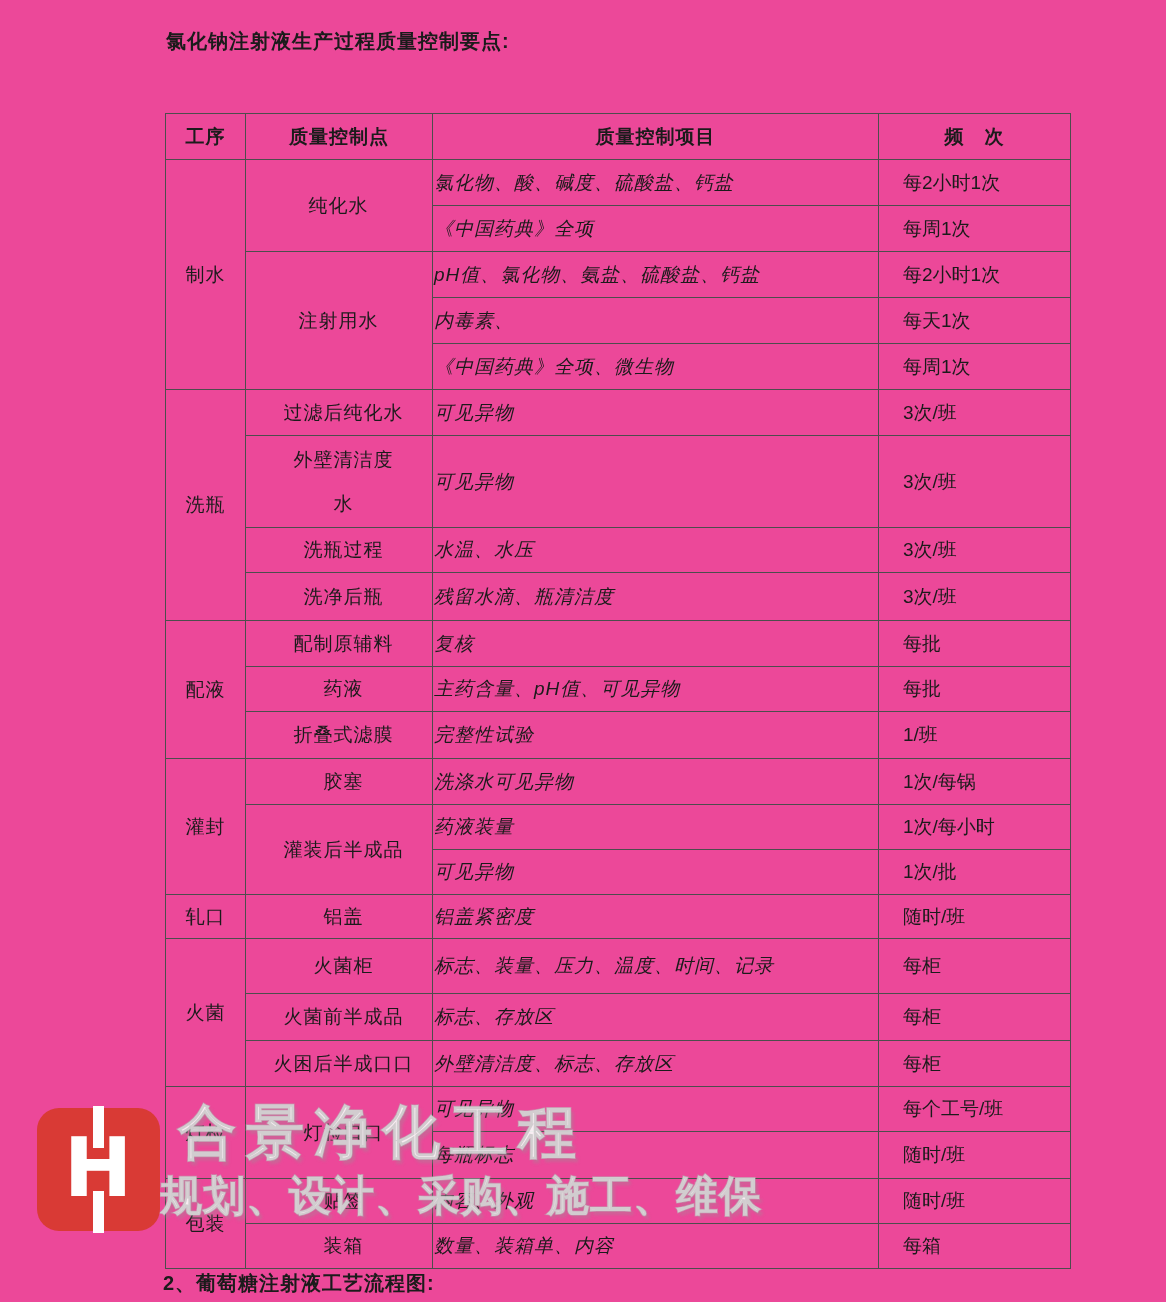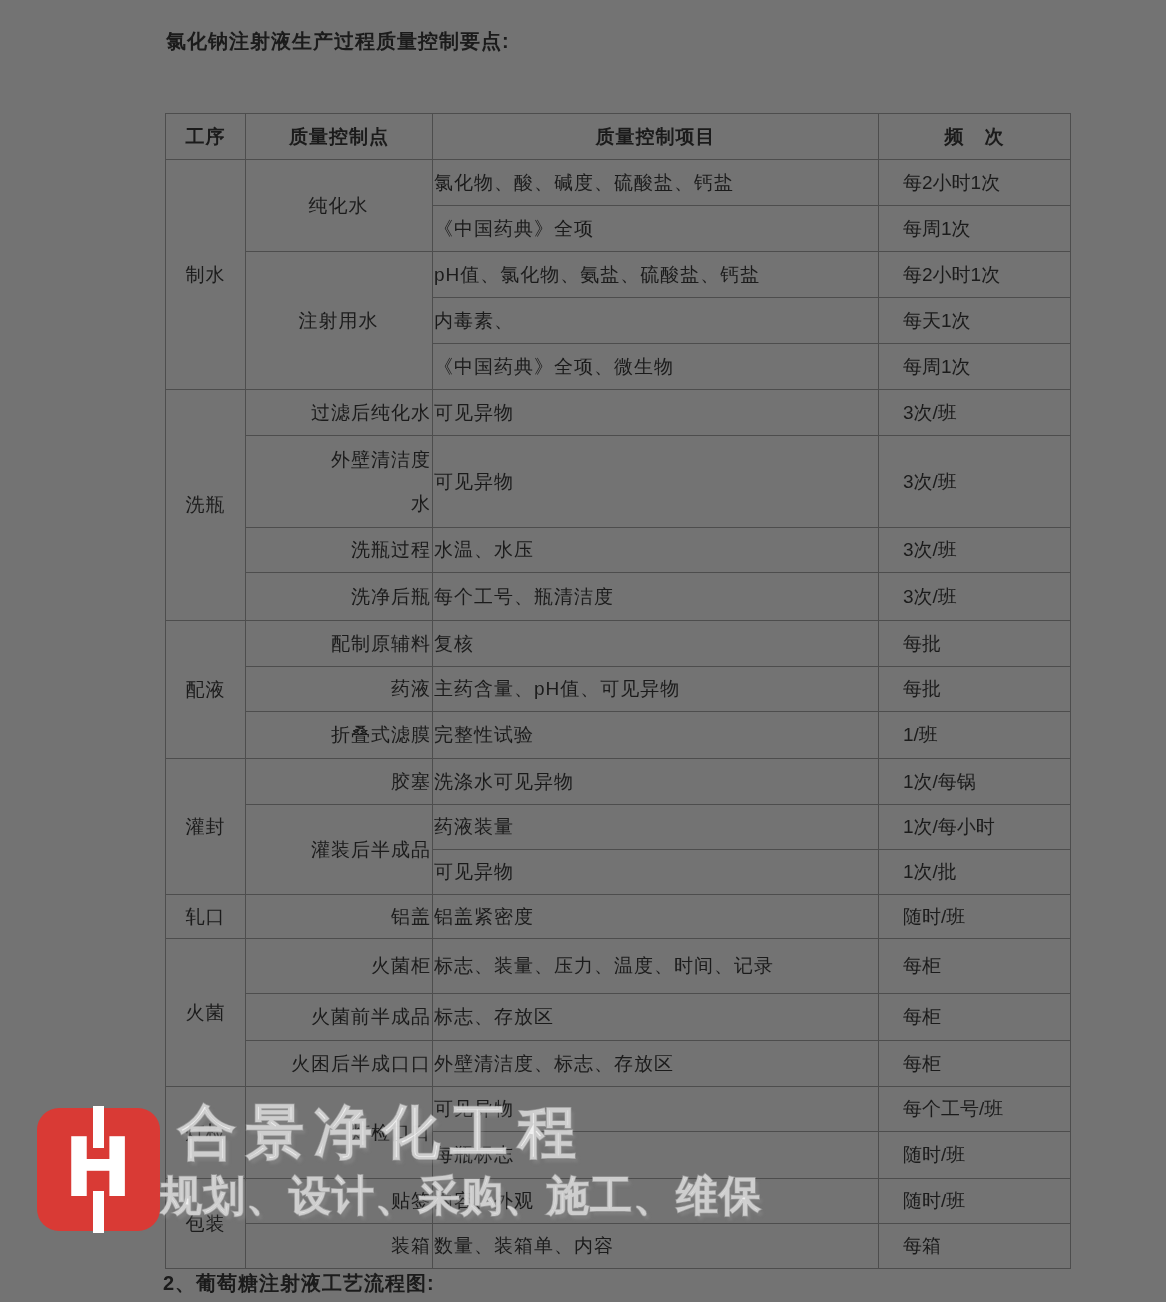--- a/index.html
+++ b/index.html
@@ -1,37 +1,37 @@
 <!DOCTYPE html>
 <html><head>
 <meta charset="utf-8">
 <style>
   html,body { margin:0; padding:0; background:#ffffff; }
   .canvas {
-    position:relative; width:1166px; height:1302px; background:#737373;
+    position:relative; width:1166px; height:1302px; background:#ec4899;
     font-family:"Liberation Sans","DejaVu Sans",sans-serif; color:#1b1b1b;
     overflow:hidden;
   }
   .doc-title {
     position:absolute; left:166px; top:28px;
     font-size:20px; font-weight:600; letter-spacing:1px; white-space:nowrap;
   }
   table.qc {
     position:absolute; left:165px; top:113px; width:905px;
     border-collapse:collapse; table-layout:fixed;
   }
   table.qc th, table.qc td {
     border:1.5px solid #4d4d4d; vertical-align:middle;
     font-size:19px; font-weight:500; overflow:hidden;
   }
   table.qc th { text-align:center; font-weight:600; letter-spacing:1px; }
   td.c1 { text-align:center; letter-spacing:1px; }
-  td.c2 { text-align:right; padding-left:10px; letter-spacing:1px; }
+  td.c2 { text-align:center; padding-left:10px; letter-spacing:1px; }
   td.c2.center { text-align:center; padding-left:0; }
-  td.c3 { text-align:left; letter-spacing:1px; }
+  td.c3 { text-align:left; letter-spacing:1px;font-style:italic; }
   td.c4 { text-align:left; padding-left:24px; }
   td.pre-wrap { white-space:pre-line; line-height:2.3; }
   .footer-heading {
     position:absolute; left:163px; top:1270px;
     font-size:20px; font-weight:700; letter-spacing:1px; white-space:nowrap;
   }
   .wm { position:absolute; z-index:10; pointer-events:none; white-space:nowrap;
     font-weight:700; color:rgba(250,250,250,0.92);
     -webkit-text-stroke:1.5px rgba(178,178,178,0.55);
     text-shadow:3px 4px 3px rgba(150,150,150,0.35);
@@ -97,21 +97,21 @@
       <td class="c3">可见异物</td>
       <td class="c4">3次/班</td>
     </tr>
     <tr style="height:45px">
       <td class="c2">洗瓶过程</td>
       <td class="c3">水温、水压</td>
       <td class="c4">3次/班</td>
     </tr>
     <tr style="height:48px">
       <td class="c2">洗净后瓶</td>
-      <td class="c3">每个工号、瓶清洁度</td>
+      <td class="c3">残留水滴、瓶清洁度</td>
       <td class="c4">3次/班</td>
     </tr>
     <tr style="height:46px">
       <td class="c1" rowspan="3">配液</td>
       <td class="c2">配制原辅料</td>
       <td class="c3">复核</td>
       <td class="c4">每批</td>
     </tr>
     <tr style="height:45px">
       <td class="c2">药液</td>

